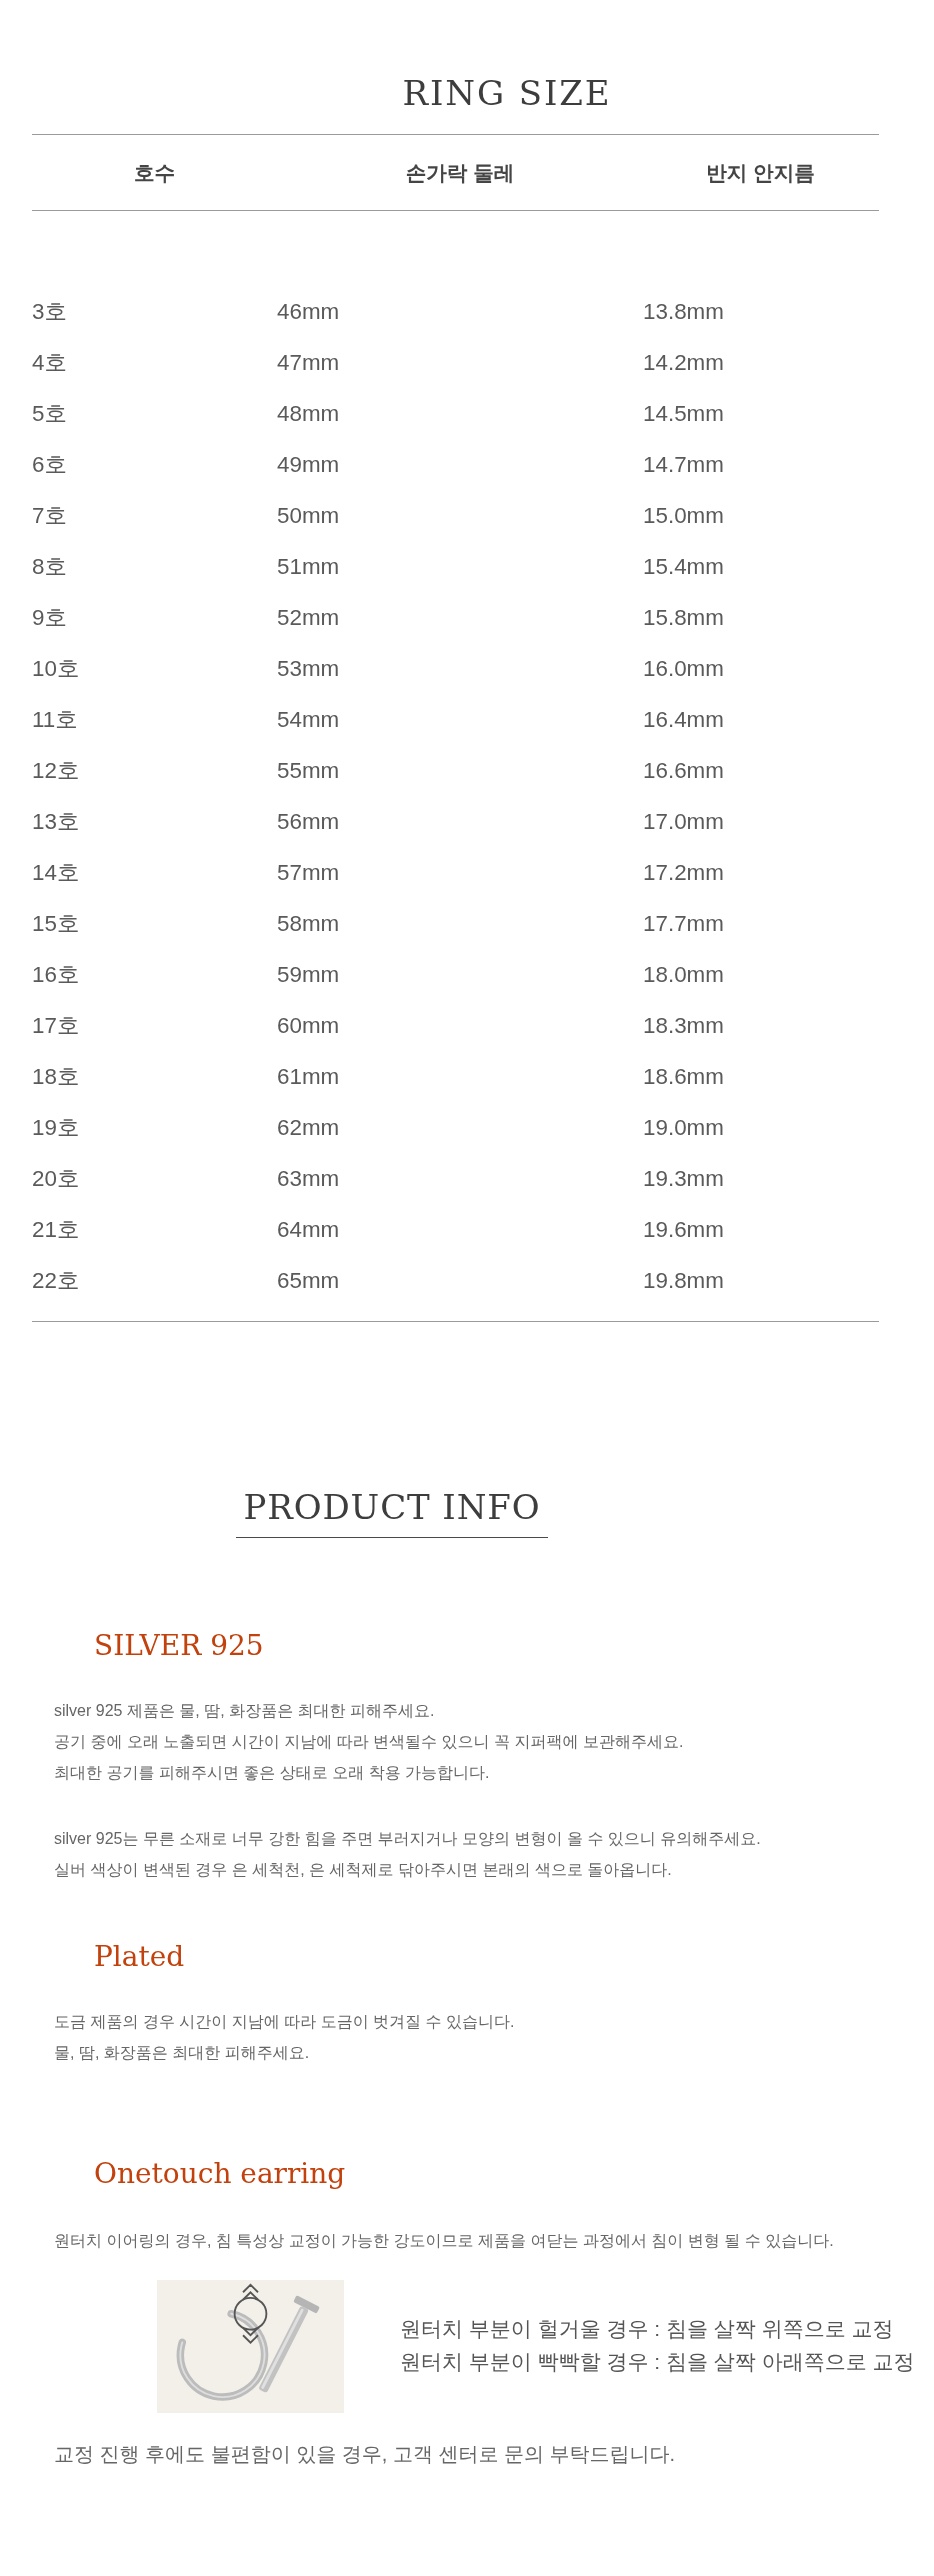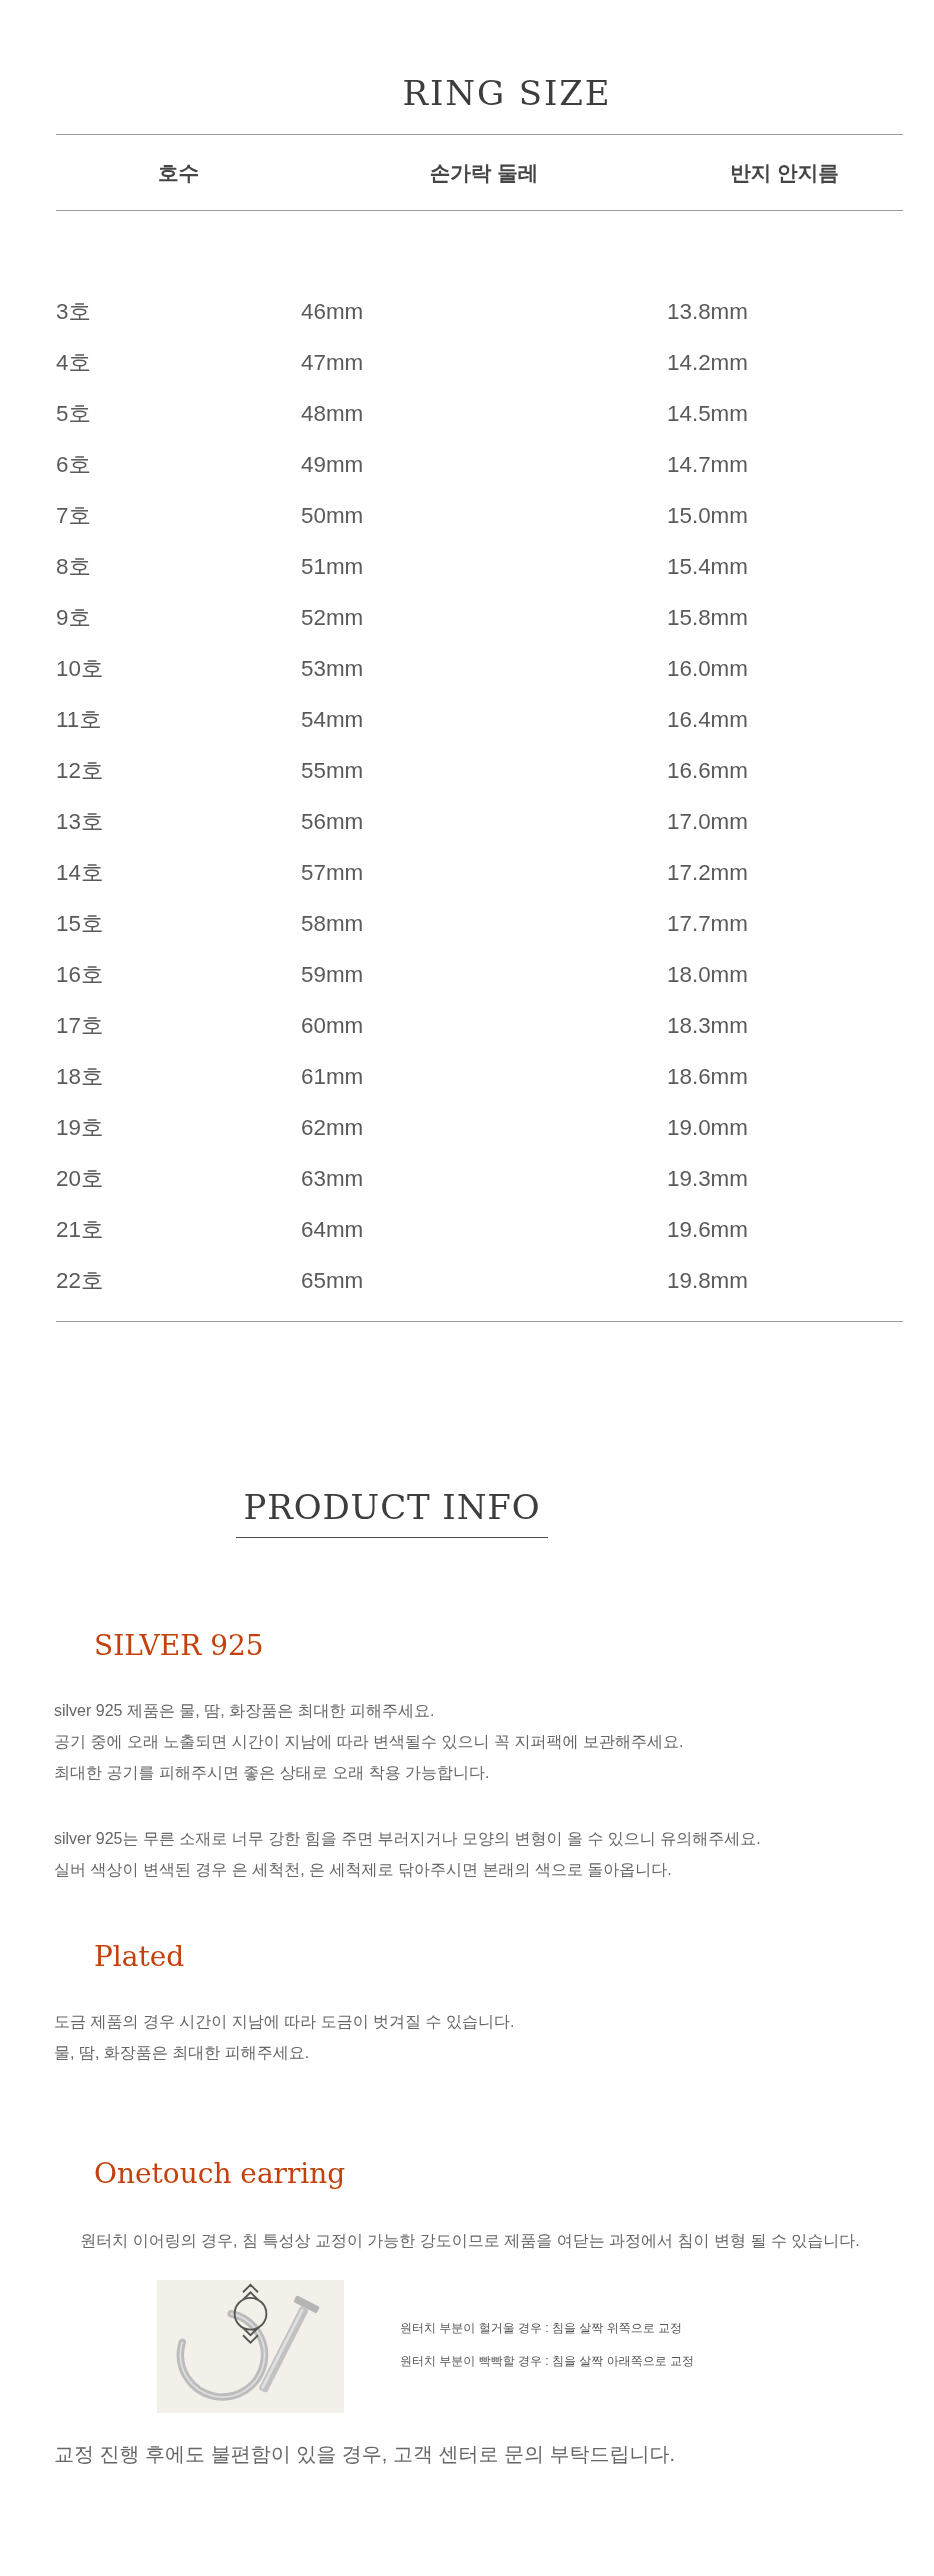--- a/index.html
+++ b/index.html
@@ -12,21 +12,21 @@
   .serif{font-family:"DejaVu Serif","Liberation Serif",serif;font-weight:400;margin-left:40px;}
 
   
   #ring-title{
     position:absolute;top:50px;left:0;width:934px;text-align:center;
     font-size:34px;line-height:41px;letter-spacing:1.9px;color:#3d3d3d;
   }
 
   
   #size-table{
-    position:absolute;top:134px;left:56px;width:847px;
+    position:absolute;top:134px;left:32px;width:847px;
     border-top:0.9px solid #9b9b9b;border-bottom:0.9px solid #9b9b9b;
   }
   .thead{
     height:75px;border-bottom:0.9px solid #9b9b9b;
     display:grid;grid-template-columns:245px 366px 235px;align-items:center;
     font-size:20.6px;font-weight:700;color:#454545;text-align:center;
   }
   .tbody{padding:75px 0 15px 0;}
   .trow{
     height:51px;line-height:51px;
@@ -42,28 +42,28 @@
   }
 
   
   .section{position:absolute;left:54px;width:832px;}
   #sec-silver{top:1600px;}
   #sec-plated{top:1911px;}
   #sec-onetouch{top:2128px;}
   .sec-h{font-size:28px;line-height:36px;color:#c2410c;}
   .para{margin-top:31px;}
   .para.second{margin-top:35px;}
-  .para.intro{margin-top:33px;text-align:center;}
+  .para.intro{margin-top:33px;}
   .para p{margin:0;font-size:16px;line-height:31px;color:#666666;white-space:nowrap;}
 
   
   .figure{display:flex;align-items:flex-start;margin-top:24px;}
   .earring-panel{flex:0 0 auto;width:187px;height:133px;background:#f3f0ea;margin-left:103px;}
   .adjust{margin-left:56px;padding-top:32px;}
-  .adjust p{margin:0;font-size:12px;line-height:33px;color:#555555;white-space:nowrap;}
+  .adjust p{margin:0;font-size:21px;line-height:33px;color:#555555;white-space:nowrap;}
   .cs-note{margin-top:26px;font-size:20px;line-height:31px;color:#666666;white-space:nowrap;}
 </style>
 </head>
 <body>
 
 <h1 id="ring-title" class="serif">RING SIZE</h1>
 
 <div id="size-table">
   <div class="thead">
     <span>호수</span>

